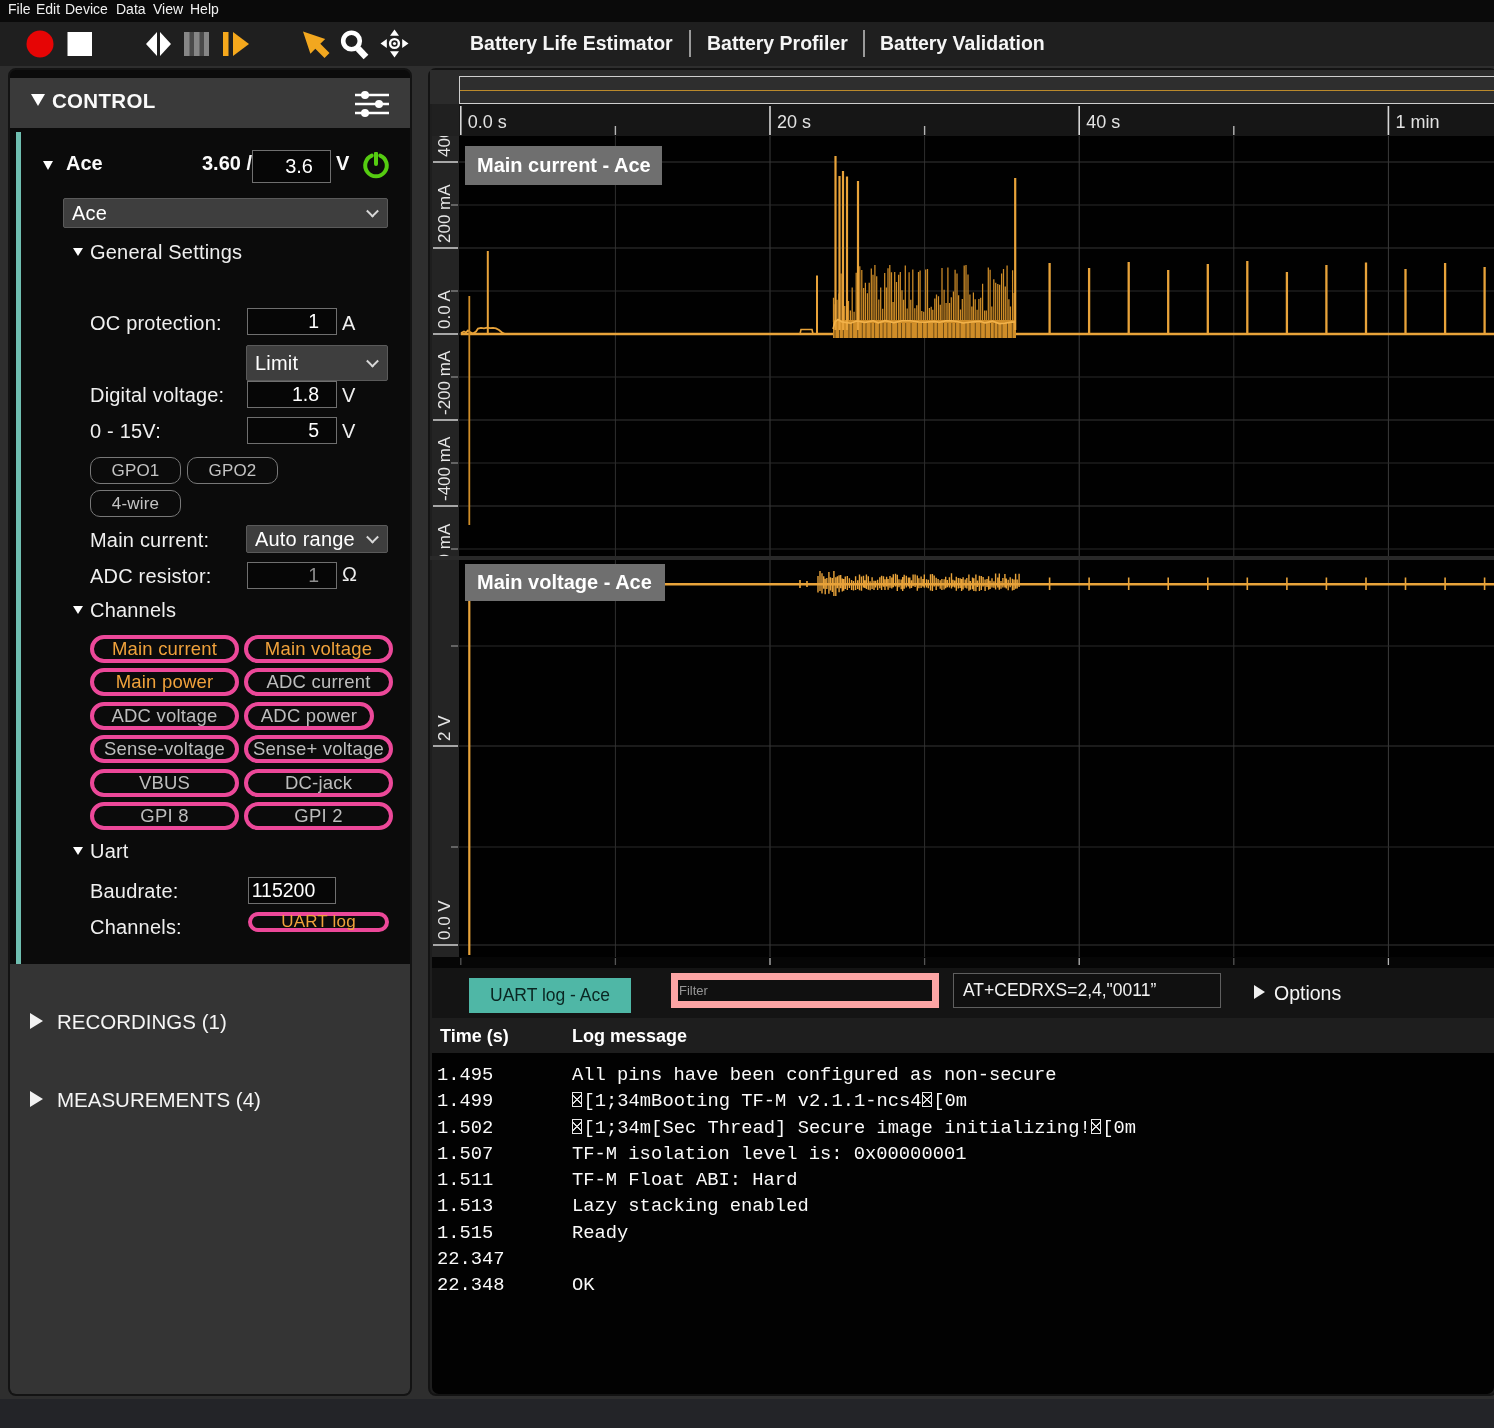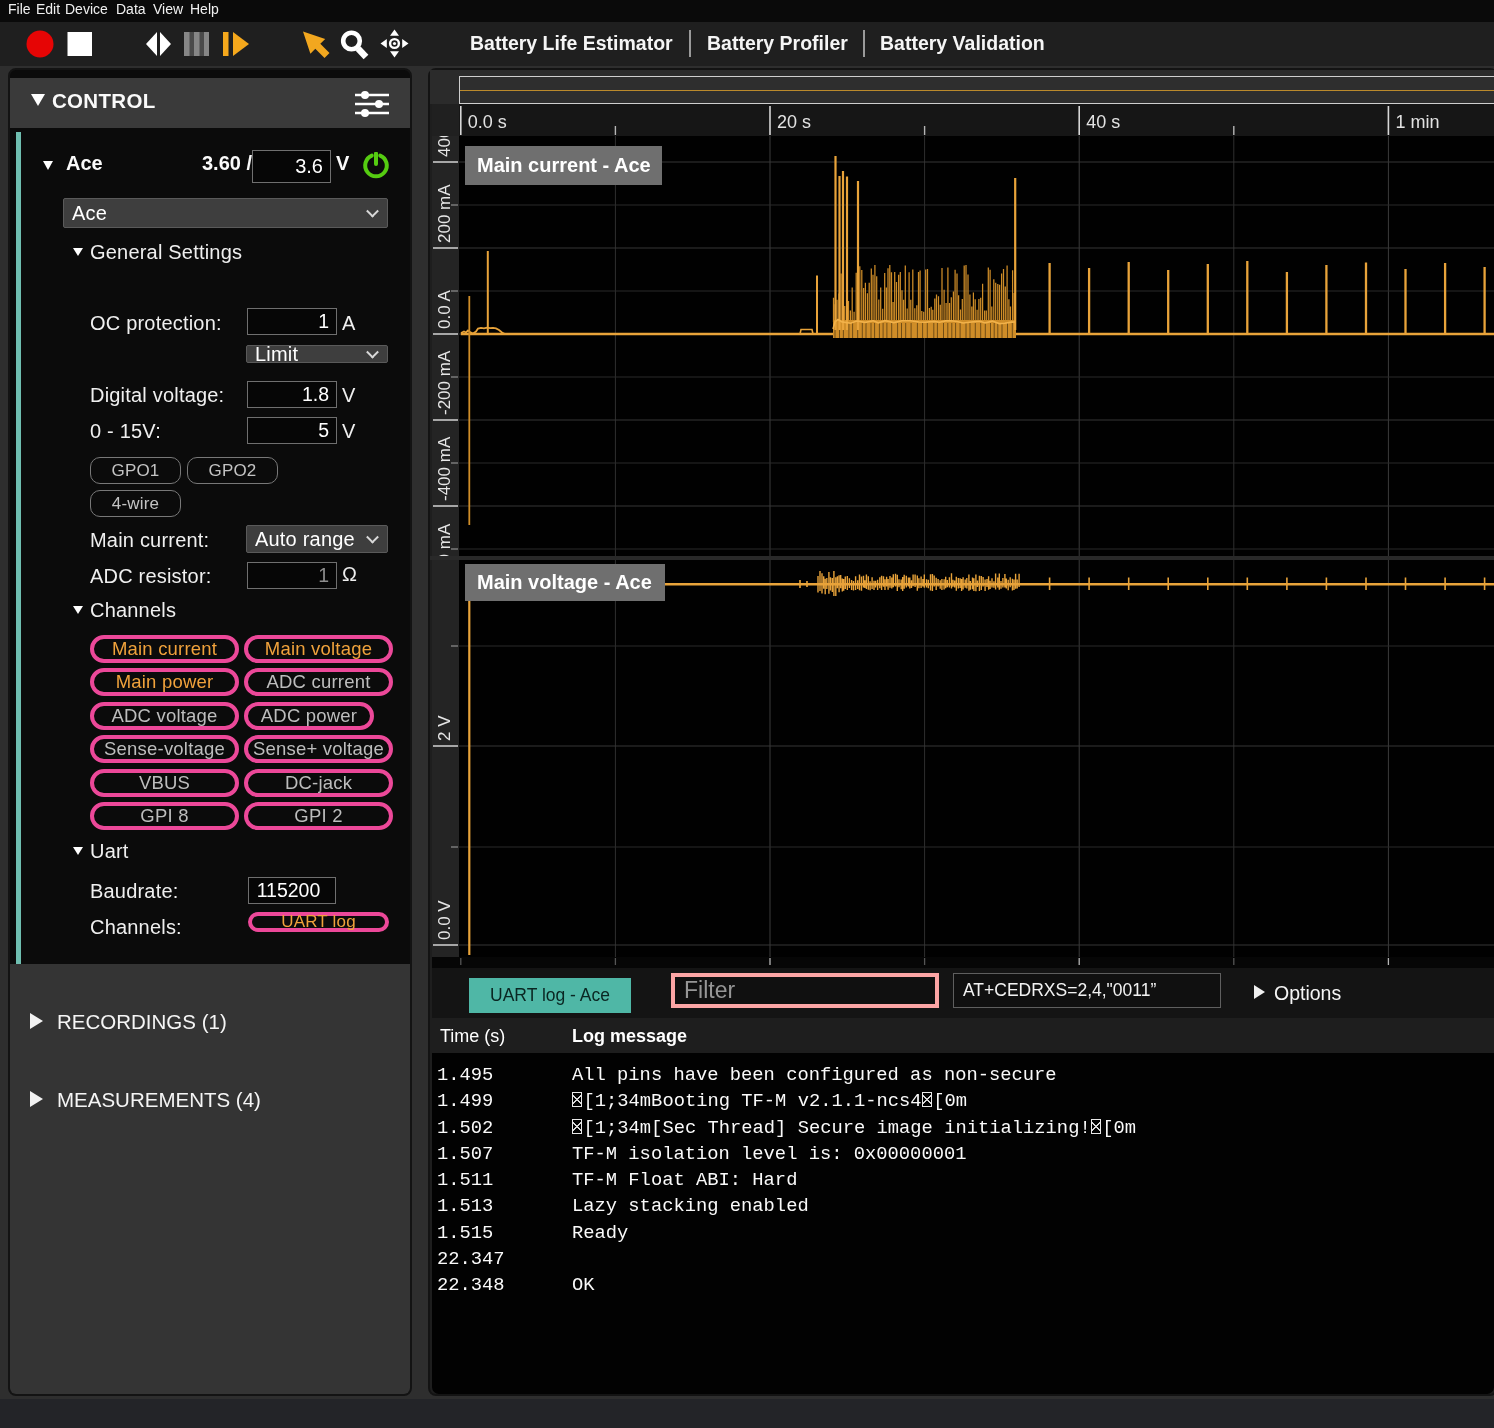--- a/index.html
+++ b/index.html
@@ -1,19 +1,19 @@
 <!DOCTYPE html>
 <html><head><meta charset="utf-8"><style>
 *{margin:0;padding:0;box-sizing:border-box}
 html,body{width:1494px;height:1428px;background:#2e2e2e;font-family:"Liberation Sans",sans-serif;overflow:hidden}
 .abs{position:absolute}
 .lbl{position:absolute;color:#efefef;font-size:20px;letter-spacing:.2px;white-space:nowrap}
 .sel{position:absolute;background:#3e3e3e;border:1px solid #5a5a5a;border-radius:2px;color:#fff;font-size:20px;letter-spacing:.2px;display:flex;align-items:center;padding-left:8px}
 .chev{position:absolute;right:10px;top:50%;width:9px;height:9px;border-right:2px solid #d8d8d8;border-bottom:2px solid #d8d8d8;transform:translateY(-70%) rotate(45deg)}
-.inp{position:absolute;background:#060606;border:1px solid #6f6f6f;color:#fff;font-size:19.5px;display:flex;align-items:center;justify-content:flex-end;padding-right:7px}
+.inp{position:absolute;background:#060606;border:1px solid #6f6f6f;color:#fff;font-size:19.5px;display:flex;align-items:center;justify-content:flex-end;padding-right:17px}
 .pbtn{position:absolute;background:transparent;border:1px solid #787878;border-radius:10px;color:#c3c3c3;font-size:17px;letter-spacing:.2px;display:flex;align-items:center;justify-content:center}
 .cbtn{position:absolute;background:transparent;border:4px solid #ec4899;border-radius:14px;color:#bdbdbd;font-size:18.5px;letter-spacing:.2px;display:flex;align-items:center;justify-content:center}
 .on{color:#f0a23c}
 .tw{width:0;height:0;border-style:solid;position:absolute}
 
 .logt{position:absolute;left:437px;top:1062px;color:#fafafa;font-family:"Liberation Mono",monospace;font-size:18.8px;line-height:26.3px;white-space:pre}
 .logm{position:absolute;left:572px;top:1062px;color:#fafafa;font-family:"Liberation Mono",monospace;font-size:18.8px;line-height:26.3px;white-space:pre}
 .bx{display:inline-block;width:10px;height:15px;border:1.2px solid #e8e8e8;margin-right:1.5px;vertical-align:-1px;background:linear-gradient(45deg,transparent 45%,#d8d8d8 45%,#d8d8d8 55%,transparent 55%),linear-gradient(135deg,transparent 45%,#d8d8d8 45%,#d8d8d8 55%,transparent 55%)}
 </style></head>
 <body>
@@ -79,21 +79,21 @@
     <svg class="abs" style="left:352px;top:82px" width="28" height="28" viewBox="0 0 28 28">
 <path d="M9.8 3.6 A10.8 10.8 0 1 0 18.2 3.6" fill="none" stroke="#55cc11" stroke-width="4" stroke-linecap="round"></path>
 <line x1="14" y1="1.5" x2="14" y2="12" stroke="#55cc11" stroke-width="4" stroke-linecap="round"></line>
 </svg>
     <div class="sel" style="left:53px;top:128px;width:325px;height:30px">Ace<span class="chev"></span></div>
     <div class="tw" style="left:63px;top:178px;border-width:8px 5px 0 5px;border-color:#fff transparent transparent transparent"></div>
     <span class="lbl" style="left:80px;top:171px">General Settings</span>
     <span class="lbl" style="left:80px;top:242px">OC protection:</span>
     <div class="inp" style="left:237px;top:238px;width:90px;height:27px">1</div>
     <span class="lbl" style="left:332px;top:242px">A</span>
-    <div class="sel" style="left:236px;top:275px;width:142px;height:18px">Limit<span class="chev"></span></div>
+    <div class="sel" style="left:236px;top:275px;width:142px;height:36px">Limit<span class="chev"></span></div>
     <span class="lbl" style="left:80px;top:314px">Digital voltage:</span>
     <div class="inp" style="left:237px;top:311px;width:90px;height:27px">1.8</div>
     <span class="lbl" style="left:332px;top:314px">V</span>
     <span class="lbl" style="left:80px;top:350px">0 - 15V:</span>
     <div class="inp" style="left:237px;top:347px;width:90px;height:27px">5</div>
     <span class="lbl" style="left:332px;top:350px">V</span>
     <div class="pbtn" style="left:80px;top:387px;width:91px;height:27px">GPO1</div>
     <div class="pbtn" style="left:177px;top:387px;width:91px;height:27px">GPO2</div>
     <div class="pbtn" style="left:80px;top:420px;width:91px;height:27px">4-wire</div>
     <span class="lbl" style="left:80px;top:459px">Main current:</span>
@@ -231,26 +231,26 @@
     <text x="654.2" y="24" fill="#e3e3e3" font-size="18" font-family="Liberation Sans, sans-serif">40 s</text>
     <line x1="956.4" y1="2" x2="956.4" y2="31" stroke="#d6d6d6" stroke-width="1.6"></line>
     <text x="963.4" y="24" fill="#e3e3e3" font-size="18" font-family="Liberation Sans, sans-serif">1 min</text>
     <line x1="183.4" y1="22" x2="183.4" y2="31" stroke="#b5b5b5" stroke-width="1.4"></line>
     <line x1="492.6" y1="22" x2="492.6" y2="31" stroke="#b5b5b5" stroke-width="1.4"></line>
     <line x1="801.8" y1="22" x2="801.8" y2="31" stroke="#b5b5b5" stroke-width="1.4"></line>
   </svg>
 
 <div class="abs" style="left:432px;top:968px;width:1062px;height:50px;background:#141414"></div>
 <div class="abs" style="left:469px;top:978px;width:162px;height:35px;background:#4fb7a6;color:#0a2622;font-size:17.5px;display:flex;align-items:center;justify-content:center">UART log - Ace</div>
-<div class="abs" style="left:671px;top:973px;width:268px;height:35px;background:#101010;border:4px solid #fca5a5;color:#969696;font-size:23px;display:flex;align-items:center;padding-left:9px">Filter</div>
+<div class="abs" style="left:671px;top:973px;width:268px;height:35px;background:#101010;border:7px solid #fca5a5;color:#969696;font-size:13px;display:flex;align-items:center;padding-left:1px">Filter</div>
 <div class="abs" style="left:953px;top:973px;width:268px;height:35px;background:#101010;border:1px solid #5f5f5f;color:#f2f2f2;font-size:17.5px;display:flex;align-items:center;padding-left:9px">AT+CEDRXS=2,4,"0011”</div>
 <div class="tw" style="left:1254px;top:985px;border-width:7px 0 7px 11px;border-color:transparent transparent transparent #f0f0f0"></div>
 <span class="abs" style="left:1274px;top:982px;color:#f5f5f5;font-size:19.5px">Options</span>
 <div class="abs" style="left:432px;top:1018px;width:1062px;height:35px;background:#1e1e1e"></div>
-<span class="abs" style="left:440px;top:1026px;color:#fff;font-size:18px;font-weight:400">Time (s)</span>
+<span class="abs" style="left:440px;top:1026px;color:#fff;font-size:18px;font-weight:700">Time (s)</span>
 <span class="abs" style="left:572px;top:1026px;color:#fff;font-size:18px;font-weight:700">Log message</span>
 <div class="abs" style="left:432px;top:1053px;width:1062px;height:341px;background:#020202;border-radius:0 0 7px 7px"></div>
 <div class="logt">1.495
 1.499
 1.502
 1.507
 1.511
 1.513
 1.515
 22.347

